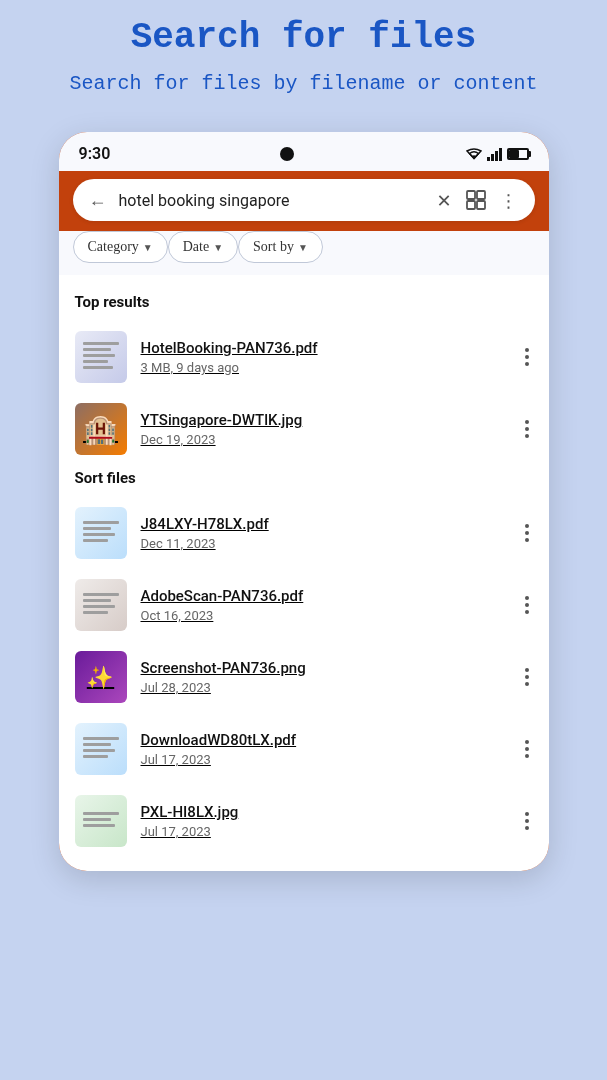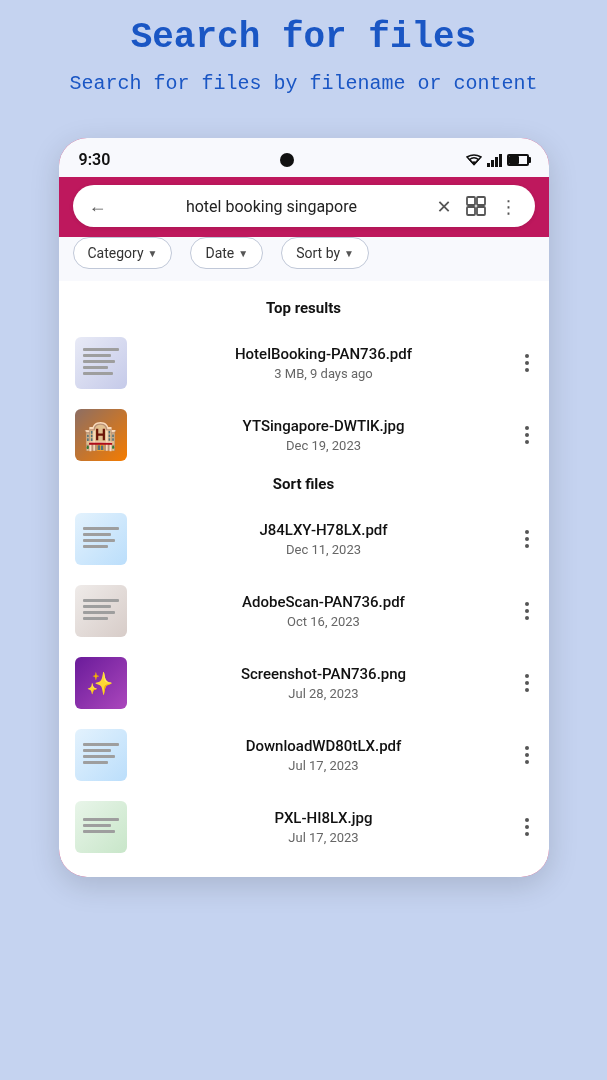--- a/index.html
+++ b/index.html
@@ -29,26 +29,25 @@
 
     .page-subtitle {
       font-size: 20px;
       color: #1a56c4;
       line-height: 1.4;
       text-align: center;
     }
 
     .phone-container {
       width: 490px;
-      background: #be185d;
+      background: #c2410c;
       border-radius: 28px;
       overflow: hidden;
       box-shadow: 0 8px 30px rgba(0,0,0,0.15);
-      margin-top: 20px;
-      text-align: center;
+      margin-top: 14px;
     }
 
     .status-bar {
       display: flex;
       justify-content: space-between;
       align-items: center;
       padding: 12px 20px 8px;
       background: #f8f9fd;
     }
 
@@ -130,23 +129,24 @@
       font-size: 18px;
       color: #555;
       cursor: pointer;
       display: flex;
       align-items: center;
       justify-content: center;
     }
 
     .filter-bar {
       display: flex;
-      gap: 18px;
+      gap: 0;
       padding: 0 14px 12px;
       background: #f8f9fd;
+      font-family: Liberation Serif, serif;
     }
 
     .filter-chip {
       display: flex;
       align-items: center;
       gap: 4px;
       padding: 7px 14px;
       border: 1.5px solid #c0c8d8;
       border-radius: 20px;
       font-size: 14px;
@@ -170,21 +170,23 @@
       font-size: 15px;
       font-weight: 700;
       color: #111;
       padding: 4px 16px 10px;
     }
 
     .file-item {
       display: flex;
       align-items: center;
       padding: 10px 16px;
+      gap: 14px;
       cursor: pointer;
+      text-decoration: underline;
     }
 
     .file-thumb {
       width: 52px;
       height: 52px;
       border-radius: 6px;
       overflow: hidden;
       flex-shrink: 0;
       background: #e0e0e0;
       display: flex;

